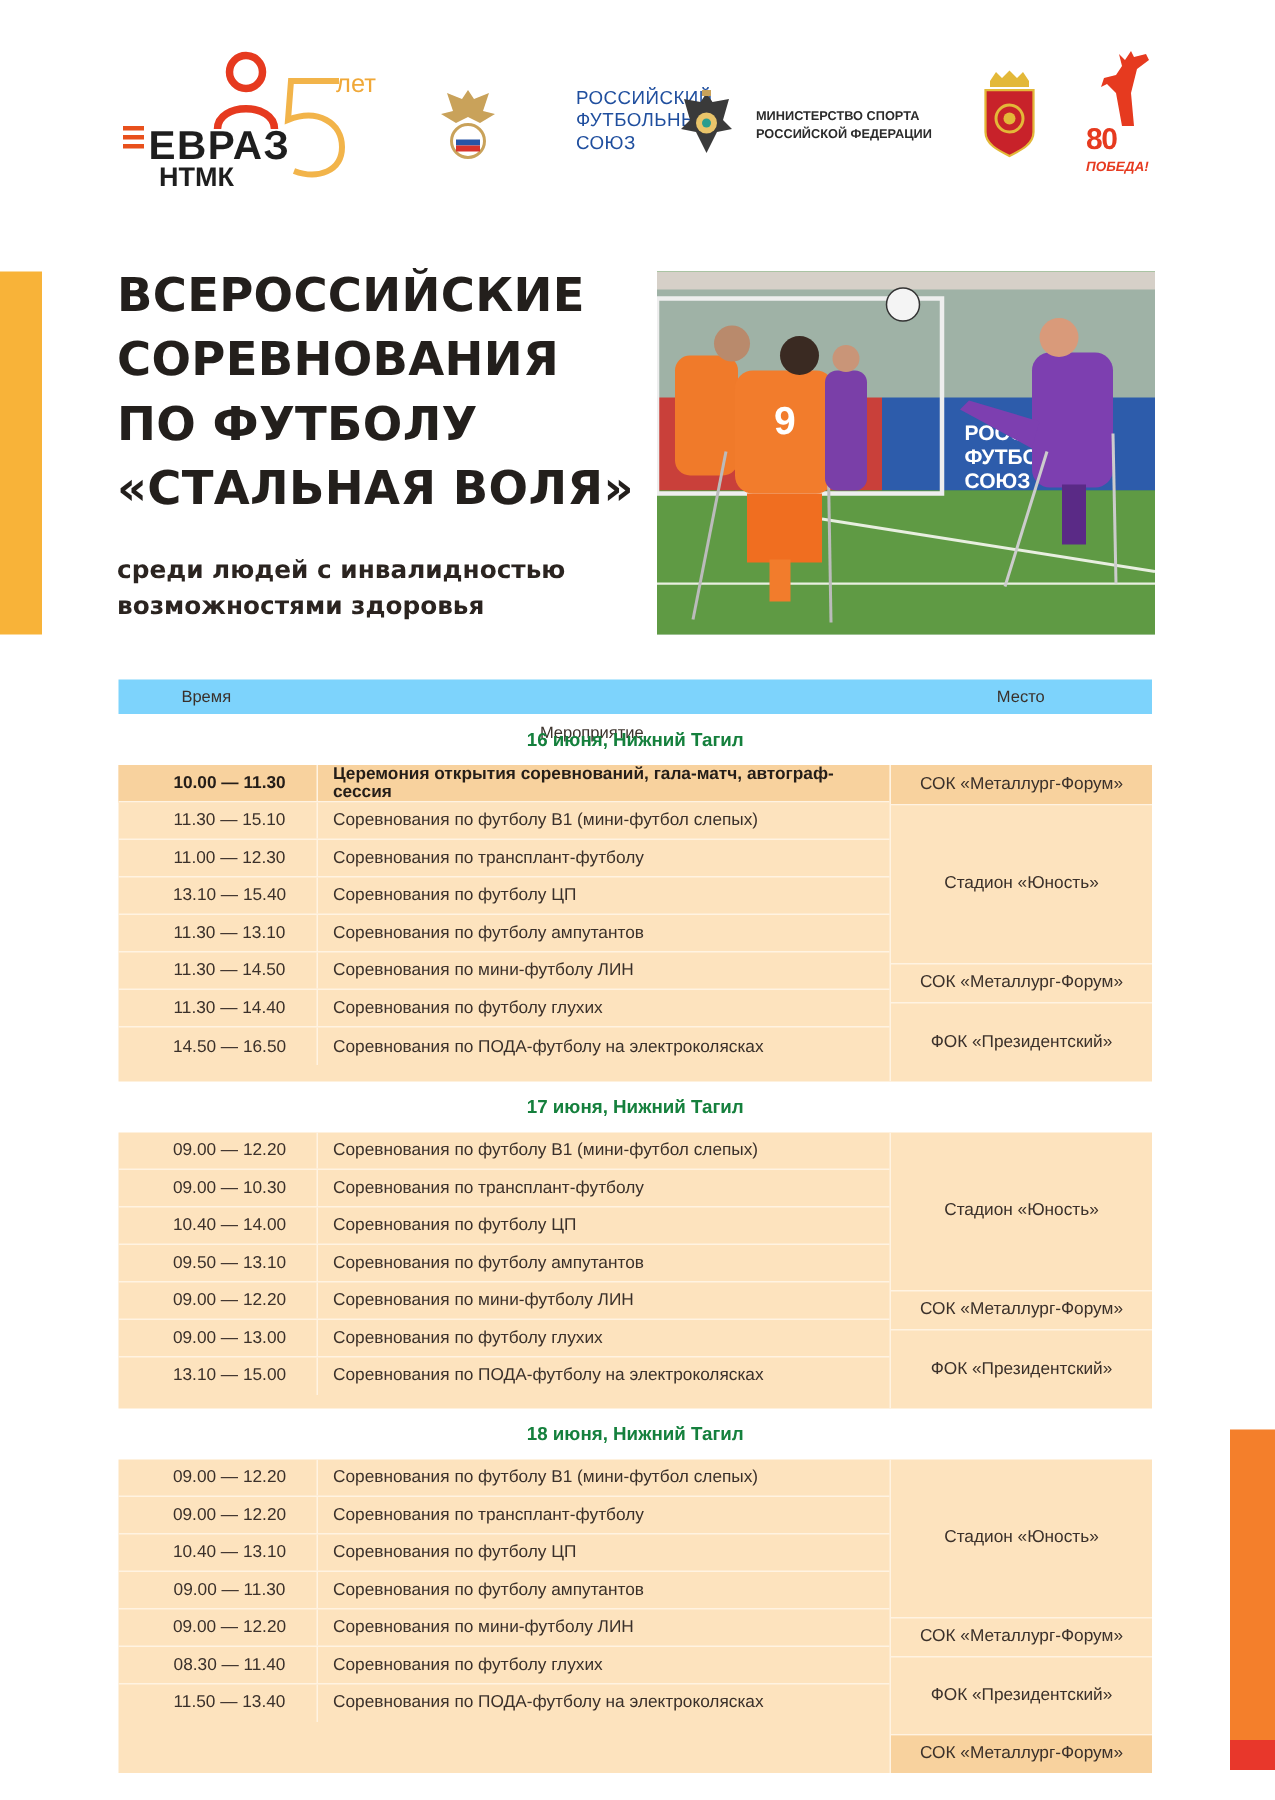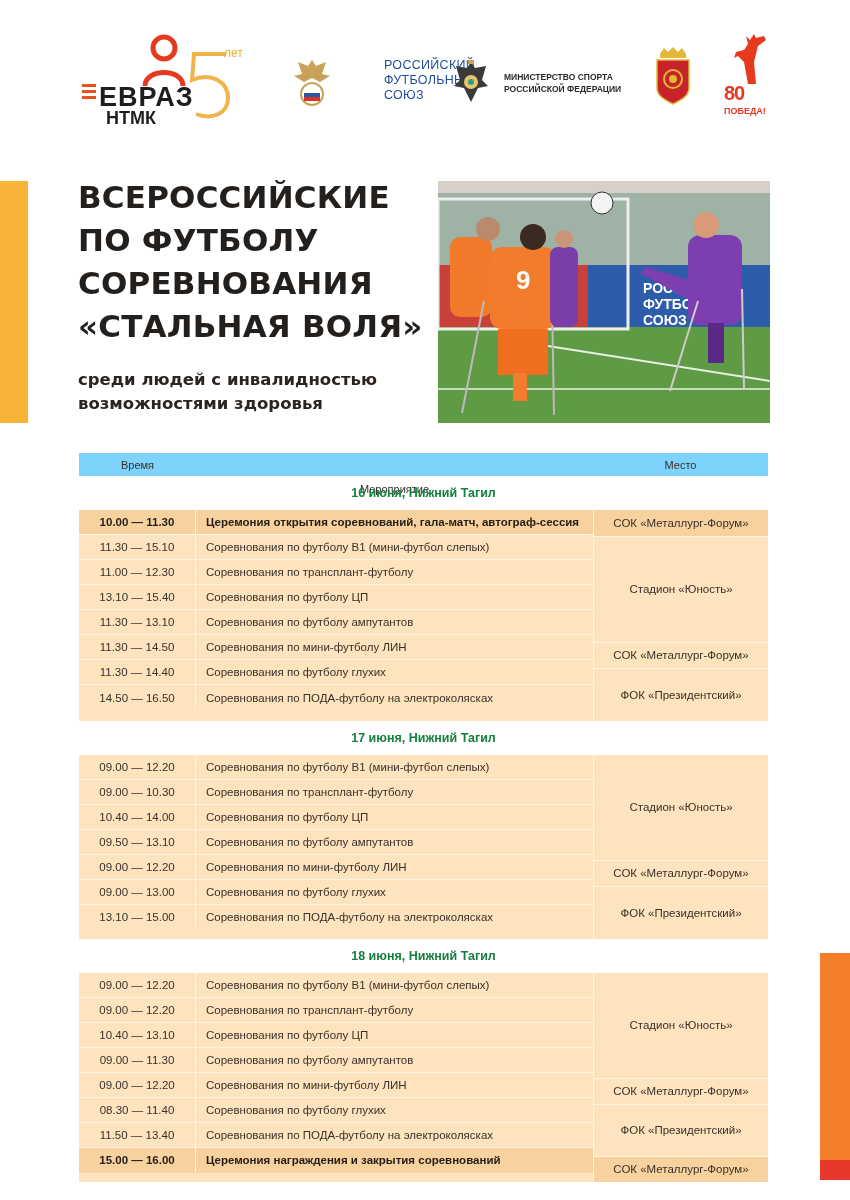--- a/index.html
+++ b/index.html
@@ -8,34 +8,34 @@
 
   
   .logos { position: absolute; top: 28px; left: 0; width: 850px; height: 100px; }
   .evraz { position: absolute; left: 82px; top: 4px; width: 180px; height: 92px; }
   .evraz .bars { position: absolute; left: 0; top: 52px; width: 14px; }
   .evraz .bars span { display: block; height: 3px; background: #e8501c; margin-bottom: 3px; }
   .evraz .word { position: absolute; left: 17px; top: 50px; font-size: 27px; font-weight: bold; letter-spacing: 1px; color: #1e1e1e; font-family: "Liberation Sans", sans-serif; }
   .evraz .sub { position: absolute; left: 24px; top: 76px; font-size: 18px; font-weight: bold; color: #1e1e1e; font-family: "Liberation Sans", sans-serif; }
   .evraz .eight { position: absolute; left: 57px; top: 2px; width: 50px; height: 54px; }
   .evraz .five { position: absolute; left: 100px; top: 18px; width: 48px; height: 70px; }
-  .evraz .let { position: absolute; left: 142px; top: 14px; font-size: 12px; color: #f0a838; font-family: "Liberation Sans", sans-serif; }
+  .evraz .let { position: absolute; left: 142px; top: 14px; font-size: 17px; color: #f0a838; font-family: "Liberation Sans", sans-serif; }
 
   .rfs { position: absolute; left: 292px; top: 28px; width: 150px; height: 56px; }
   .rfs .emblem { position: absolute; left: 0; top: 0; width: 40px; height: 52px; }
   .rfs .txt { position: absolute; left: 48px; top: 2px; font-size: 12.5px; line-height: 15px; color: #1f4e9e; font-family: "Liberation Sans", sans-serif; letter-spacing: 0.3px; margin-left: 44px; }
 
   .minsport { position: absolute; left: 452px; top: 30px; width: 190px; height: 52px; }
   .minsport .emblem { position: absolute; left: 0; top: 0; width: 38px; height: 50px; }
   .minsport .txt { position: absolute; left: 52px; top: 13px; font-size: 8.5px; line-height: 12px; font-weight: bold; color: #2b2b2b; font-family: "Liberation Sans", sans-serif; }
 
   .tagil { position: absolute; left: 654px; top: 18px; width: 38px; height: 60px; }
   .pobeda { position: absolute; left: 724px; top: 4px; width: 46px; height: 86px; }
   .pobeda .n80 { position: absolute; left: 0; top: 50px; font-size: 20px; font-weight: bold; color: #e63a1f; font-family: "Liberation Sans", sans-serif; letter-spacing: -1px; }
-  .pobeda .pb { position: absolute; left: 0; top: 74px; font-size: 9px; font-weight: bold; color: #e63a1f; font-family: "Liberation Sans", sans-serif; }
+  .pobeda .pb { position: absolute; left: 0; top: 74px; font-size: 9px; font-weight: bold; color: #e63a1f; font-family: "Liberation Sans", sans-serif; font-style: italic; }
 
   
   .accent-left { position: absolute; left: 0; top: 181px; width: 28px; height: 242px; background: #f8b339; }
   .accent-right { position: absolute; left: 820px; top: 953px; width: 30px; height: 227px; background: #f47f2b; }
   .accent-right .red { position: absolute; left: 0; bottom: 0; width: 100%; height: 20px; background: #e8372b; }
 
   
   .title { position: absolute; left: 78px; top: 176px; width: 350px; }
   .title h1 { font-family: "DejaVu Sans", sans-serif; font-size: 31px; line-height: 43px; font-weight: bold; color: #231f1c; letter-spacing: 0.2px; }
   .title .subtitle { margin-top: 20px; font-size: 16.5px; line-height: 24px; font-weight: bold; color: #2b2420; }
@@ -49,21 +49,21 @@
   .col-head .c1 { width: 117px; text-align: center; }
   .col-head .c2 { width: 397px; text-align: center; margin-top: 48px; }
   .col-head .c3 { width: 175px; text-align: center; }
 
   .day-title { height: 34px; line-height: 34px; text-align: center; font-size: 12.5px; font-weight: bold; color: #15803d; }
 
   .day-block { display: flex; background: #fde3be; }
   .day-block .left { width: 514px; }
   .day-block .row { display: flex; height: 25px; border-bottom: 1.5px solid #fff3e2; align-items: center; font-size: 11.5px; color: #3a302a; }
   .day-block .row:last-child { border-bottom: none; }
-  .day-block .row .time { width: 117px; text-align: center; border-right: 1.5px solid #fff3e2; height: 100%; display: flex; align-items: center; justify-content: center; }
+  .day-block .row .time { width: 117px; text-align: center; border-right: 1.5px solid #fff3e2; height: 100%; display: flex; align-items: center; justify-content: center; margin-left: 16px; }
   .day-block .row .event { flex: 1; padding-left: 10px; }
   .day-block .row.hl { background: #f8d29e; font-weight: bold; color: #241d18; }
   .day-block .right { width: 175px; border-left: 1.5px solid #fff3e2; display: flex; flex-direction: column; }
   .venue { display: flex; align-items: center; justify-content: center; font-size: 11.5px; color: #3a302a; border-bottom: 1.5px solid #fff3e2; text-align: center; }
   .venue:last-child { border-bottom: none; }
   .venue.hl { background: #f8d29e; }
 </style>
 </head>
 <body>
 
@@ -131,22 +131,22 @@
 </div>
 
 <div class="accent-left"></div>
 <div class="accent-right">
     <div class="red"></div>
   </div>
 
 <div class="title">
   <h1>
     <div>ВСЕРОССИЙСКИЕ</div>
+    <div>СОРЕВНОВАНИЯ</div>
     <div>ПО ФУТБОЛУ</div>
-    <div>СОРЕВНОВАНИЯ</div>
     <div>«СТАЛЬНАЯ ВОЛЯ»</div>
   </h1>
   <div class="subtitle">
     <div>среди людей с инвалидностью</div>
     <div>возможностями здоровья</div>
   </div>
 </div>
 
 <div class="photo">
   <svg viewBox="0 0 332 242" width="332" height="242">
@@ -300,24 +300,20 @@
           <div class="event">Соревнования по мини-футболу ЛИН</div>
         </div>
       <div class="row">
           <div class="time">08.30 — 11.40</div>
           <div class="event">Соревнования по футболу глухих</div>
         </div>
       <div class="row">
           <div class="time">11.50 — 13.40</div>
           <div class="event">Соревнования по ПОДА-футболу на электроколясках</div>
         </div>
-      <div class="row hl">
-          <div class="time">15.00 — 16.00</div>
-          <div class="event">Церемония награждения и закрытия соревнований</div>
-        </div>
     </div>
     <div class="right">
       <div class="venue" style="height:106px">Стадион «Юность»</div>
       <div class="venue" style="height:26.5px">СОК «Металлург-Форум»</div>
       <div class="venue" style="height:51.5px">ФОК «Президентский»</div>
       <div class="venue hl" style="height:25px">СОК «Металлург-Форум»</div>
     </div>
   </div>
 </div>
 

